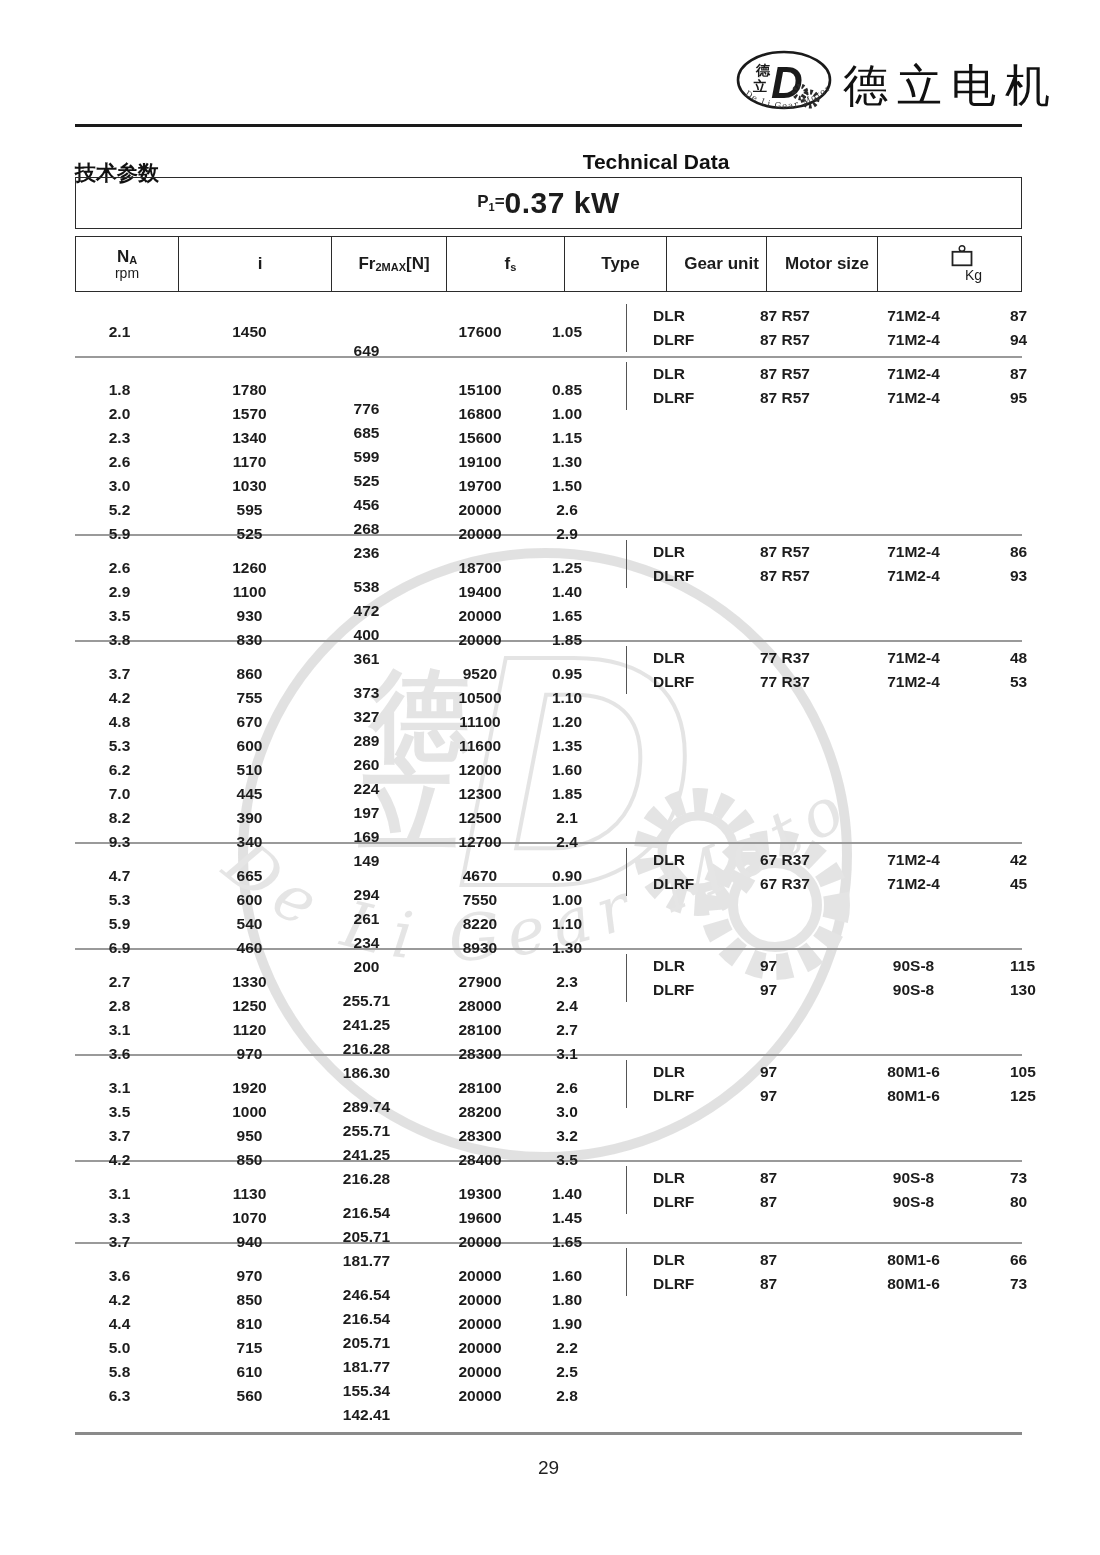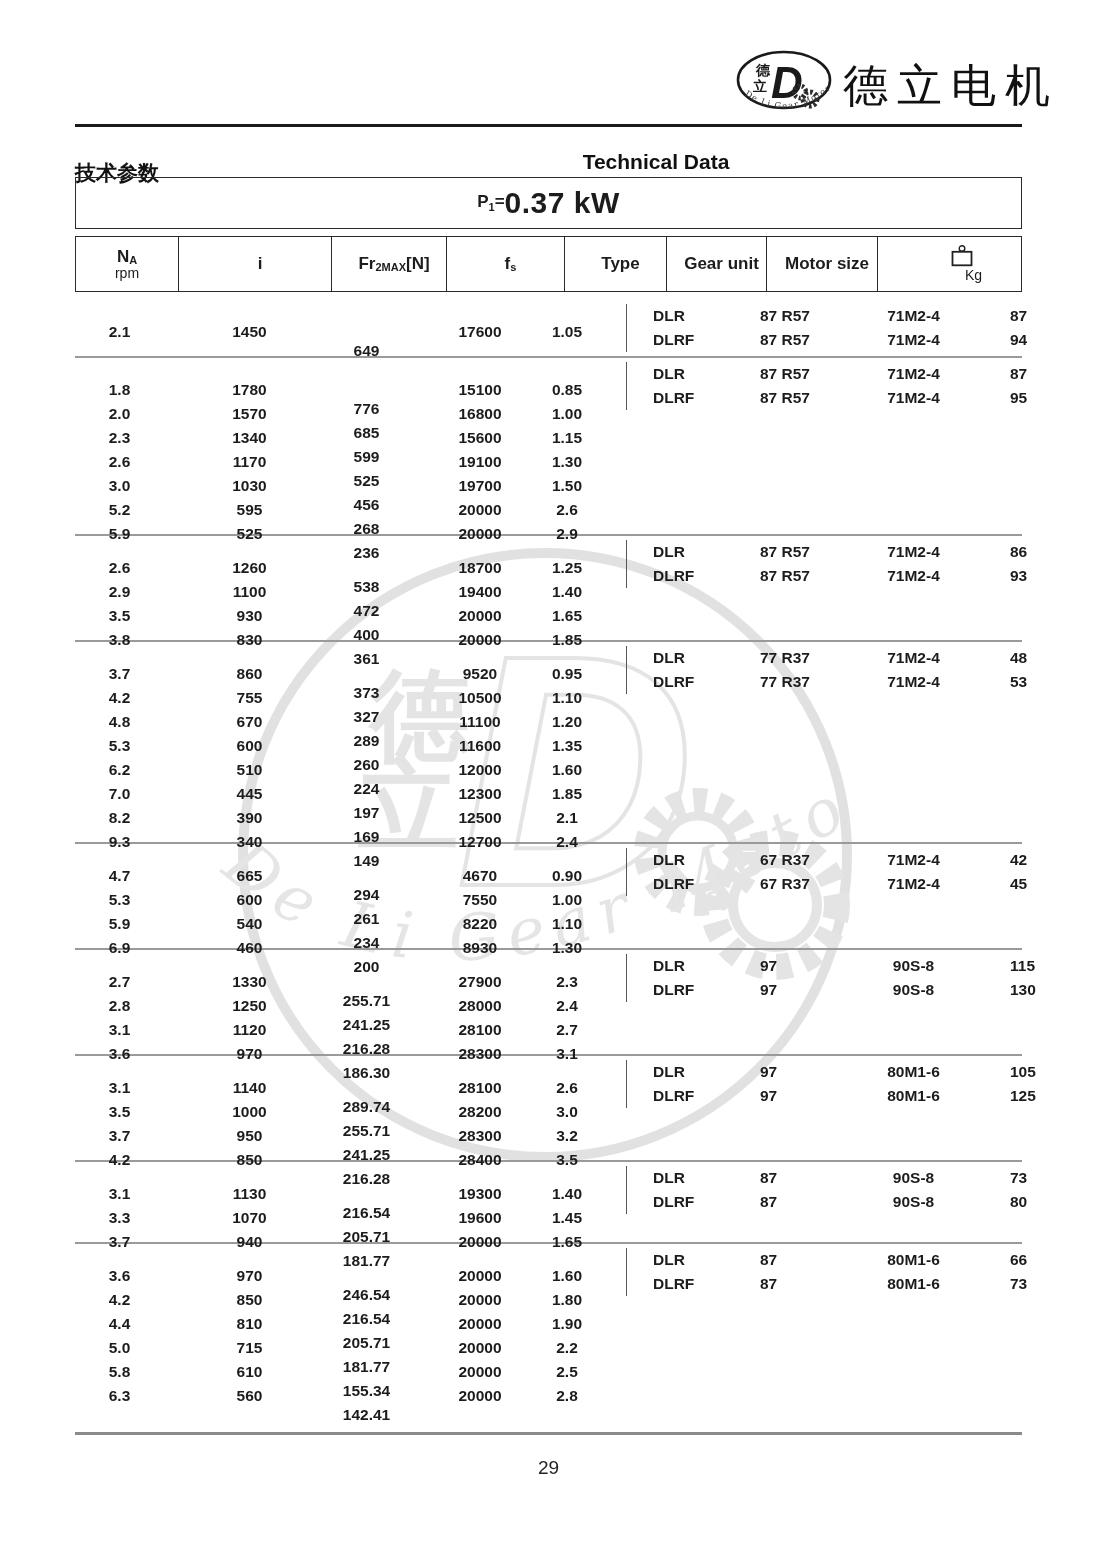--- a/index.html
+++ b/index.html
@@ -453,21 +453,21 @@
             <div class="rcell r1">97</div>
             <div class="rcell r2">90S-8</div>
             <div class="rcell r3">130</div>
           </div>
         </div>
       </div>
       <div class="group">
         <div class="gleft">
           <div class="lrow">
             <div class="lcell c0">3.1</div>
-            <div class="lcell c1">1140</div>
+            <div class="lcell c1">1920</div>
             <div class="lcell c2">289.74</div>
             <div class="lcell c3">28100</div>
             <div class="lcell c4">2.6</div>
           </div>
           <div class="lrow">
             <div class="lcell c0">3.5</div>
             <div class="lcell c1">1000</div>
             <div class="lcell c2">255.71</div>
             <div class="lcell c3">28200</div>
             <div class="lcell c4">3.0</div>

